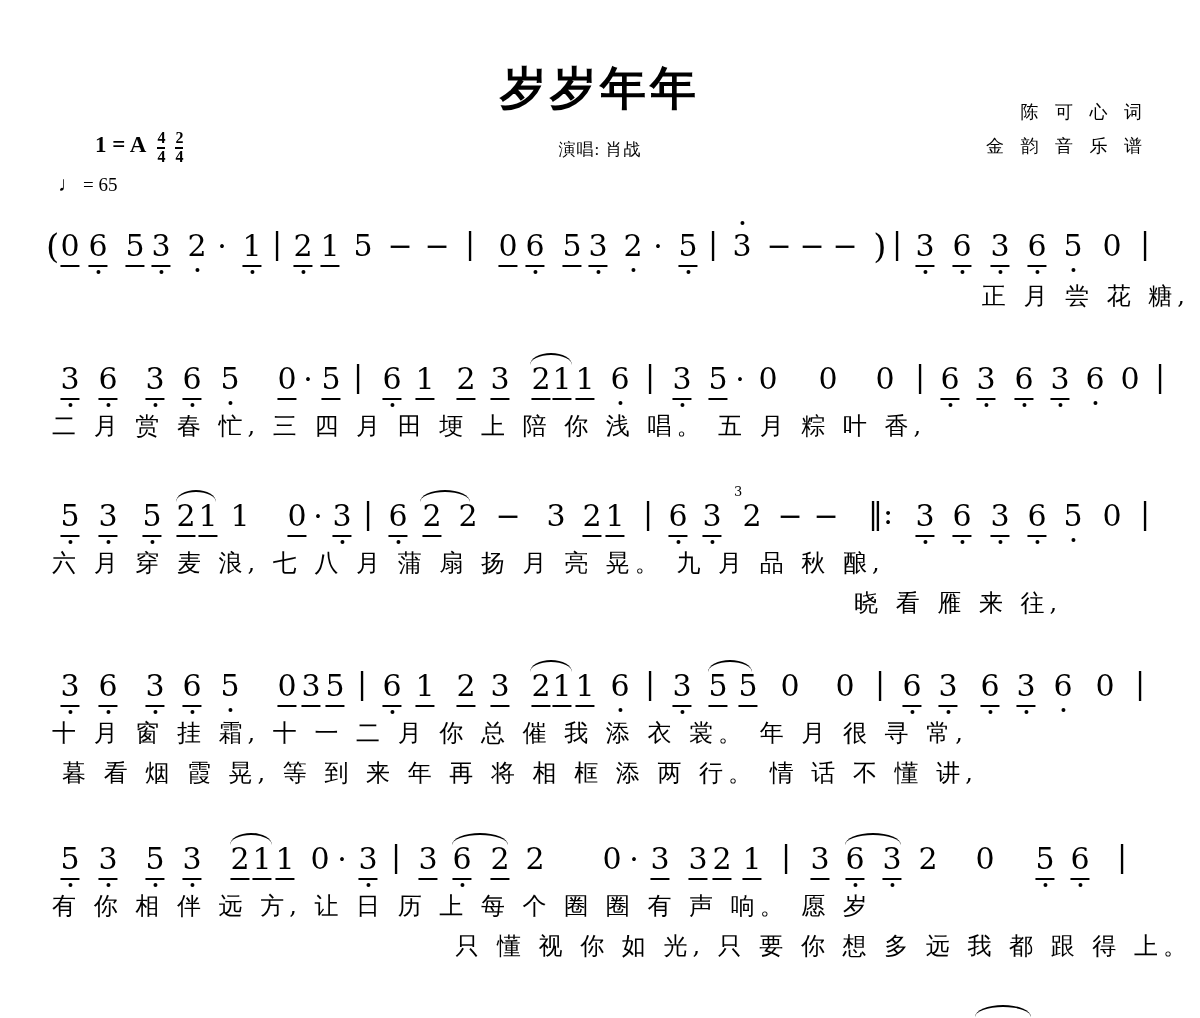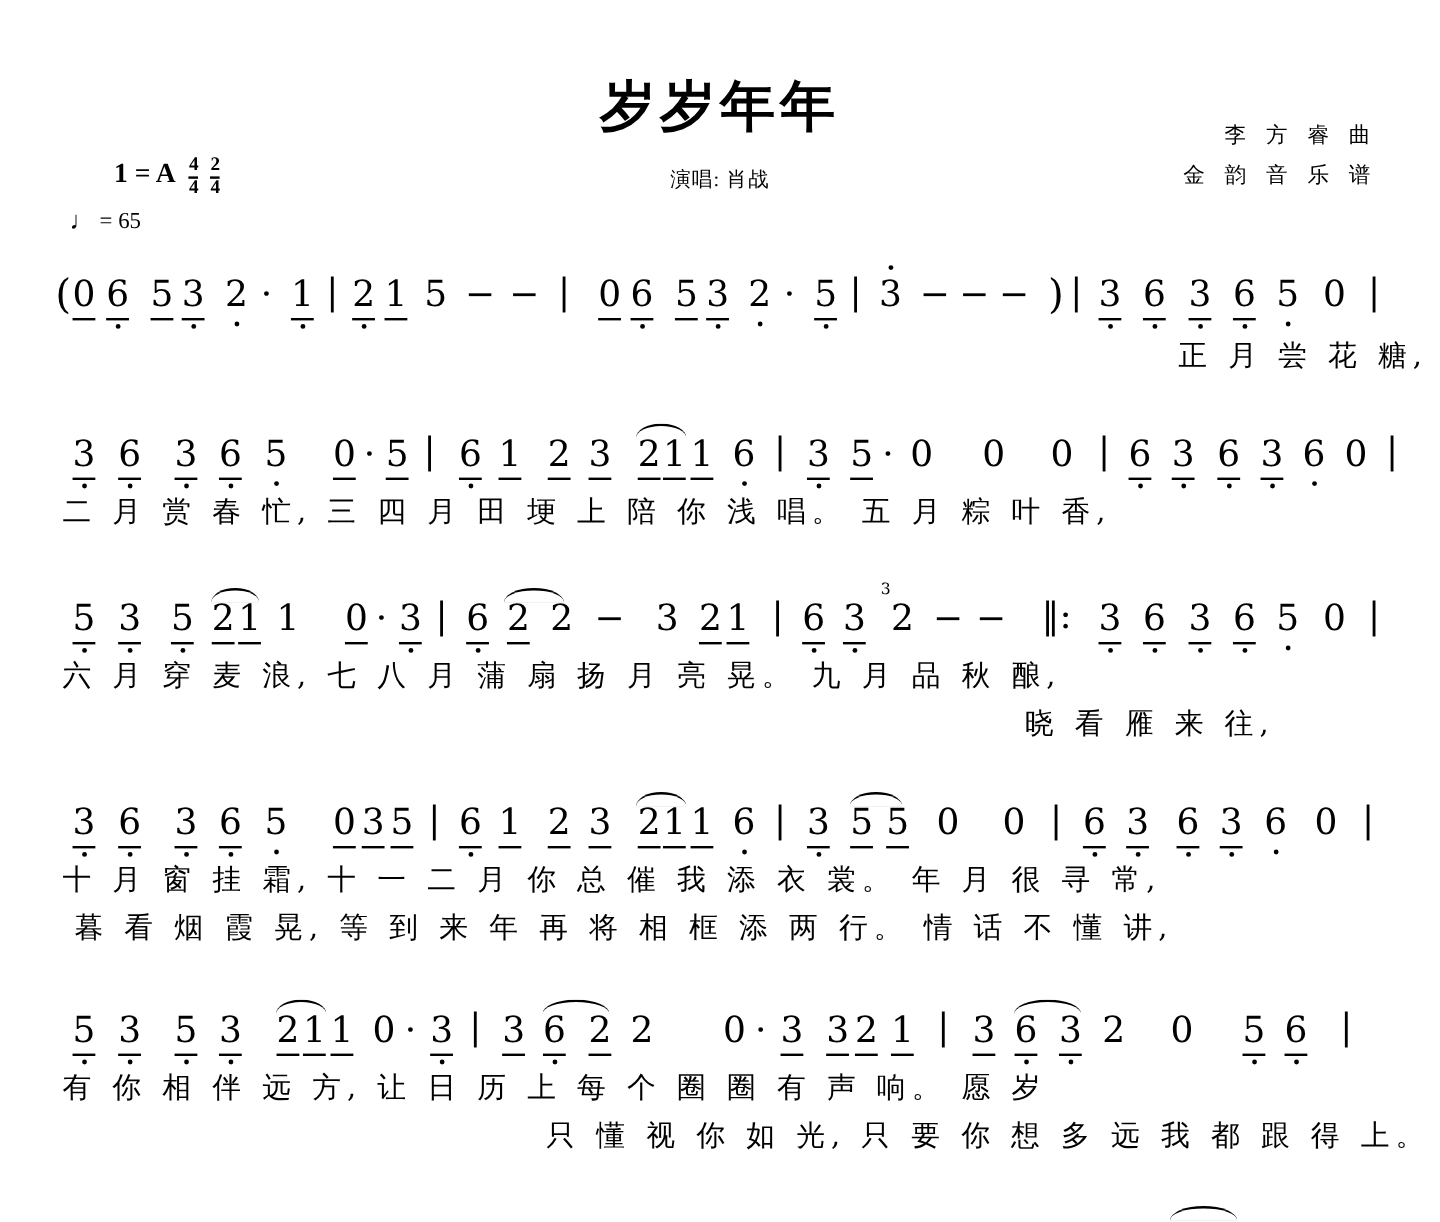--- a/index.html
+++ b/index.html
@@ -145,21 +145,21 @@
     letter-spacing: 0;
   }
 </style>
 </head>
 <body>
 
 <div class="title">岁岁年年</div>
 <div class="singer">演唱: 肖战</div>
 
 <div class="credits">
-  <div>李 方 睿  曲</div>
+  <div>陈 可 心  词</div>
   <div>金 韵 音 乐  谱</div>
 </div>
 
 <div class="keysig">
   <span class="keytext">1 = A</span>
   <span class="frac">
     <span class="num">4</span>
     <span class="den">4</span>
   </span>
   <span class="frac">

